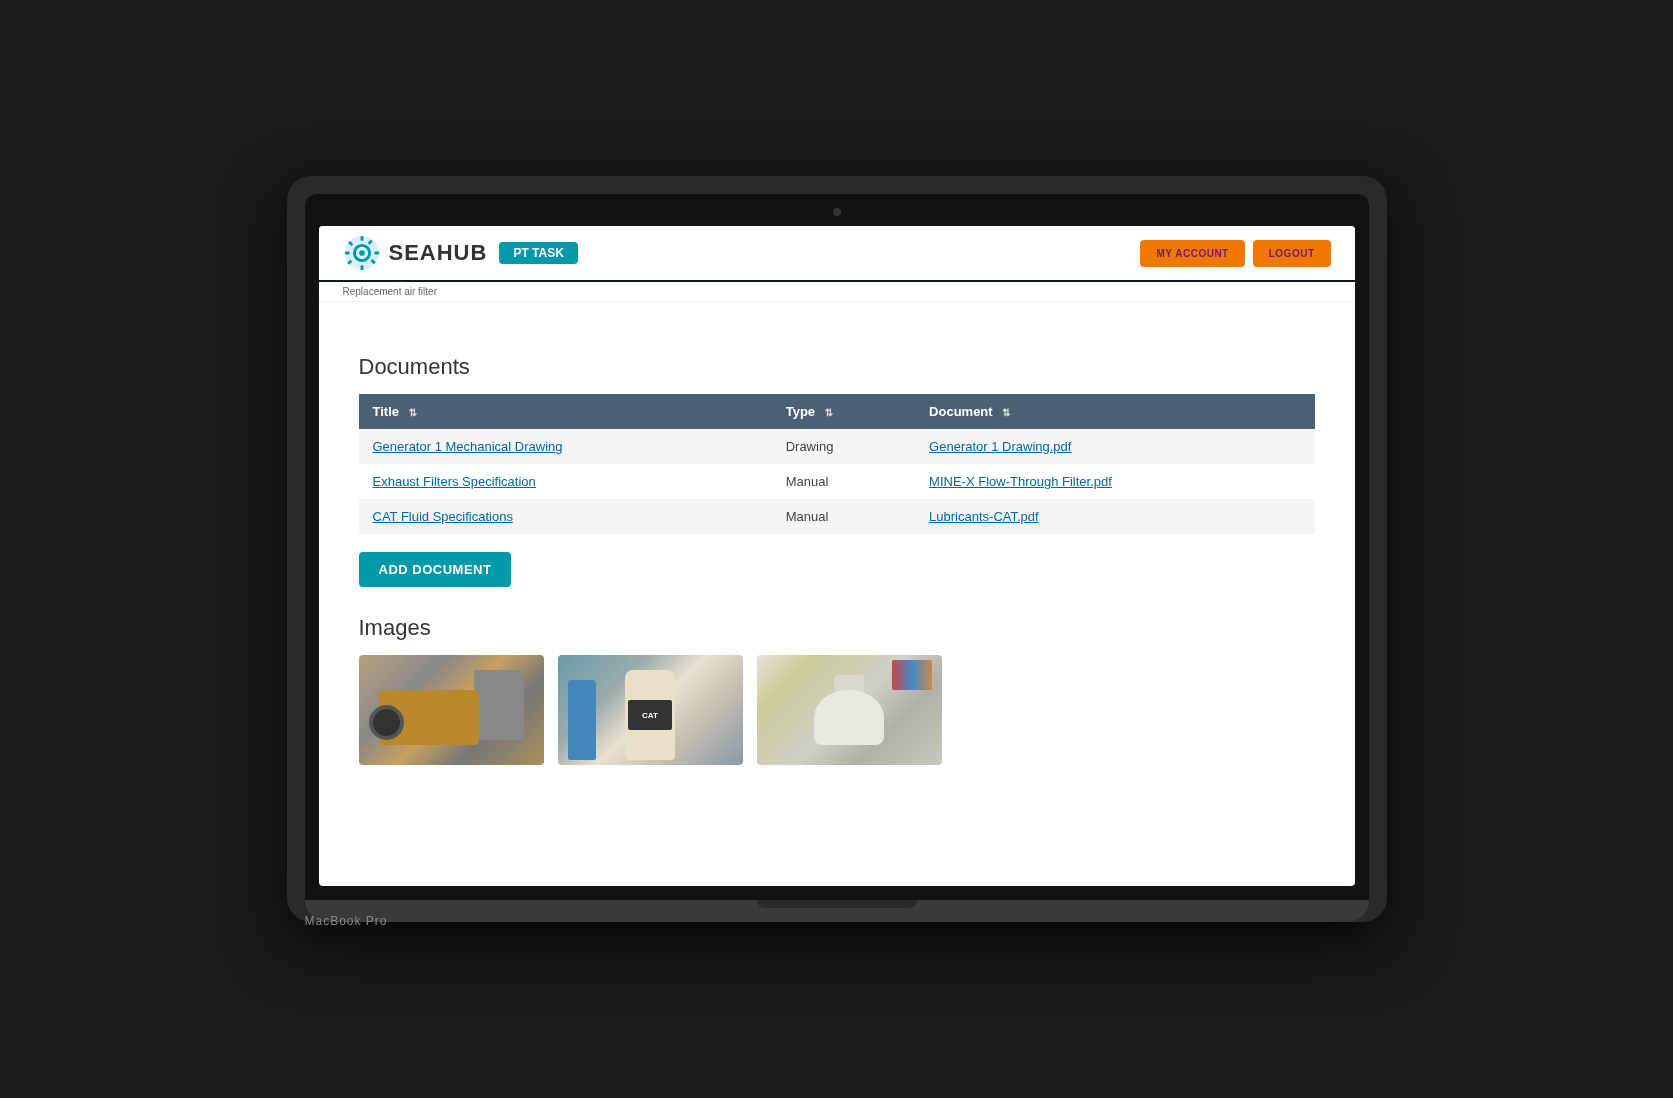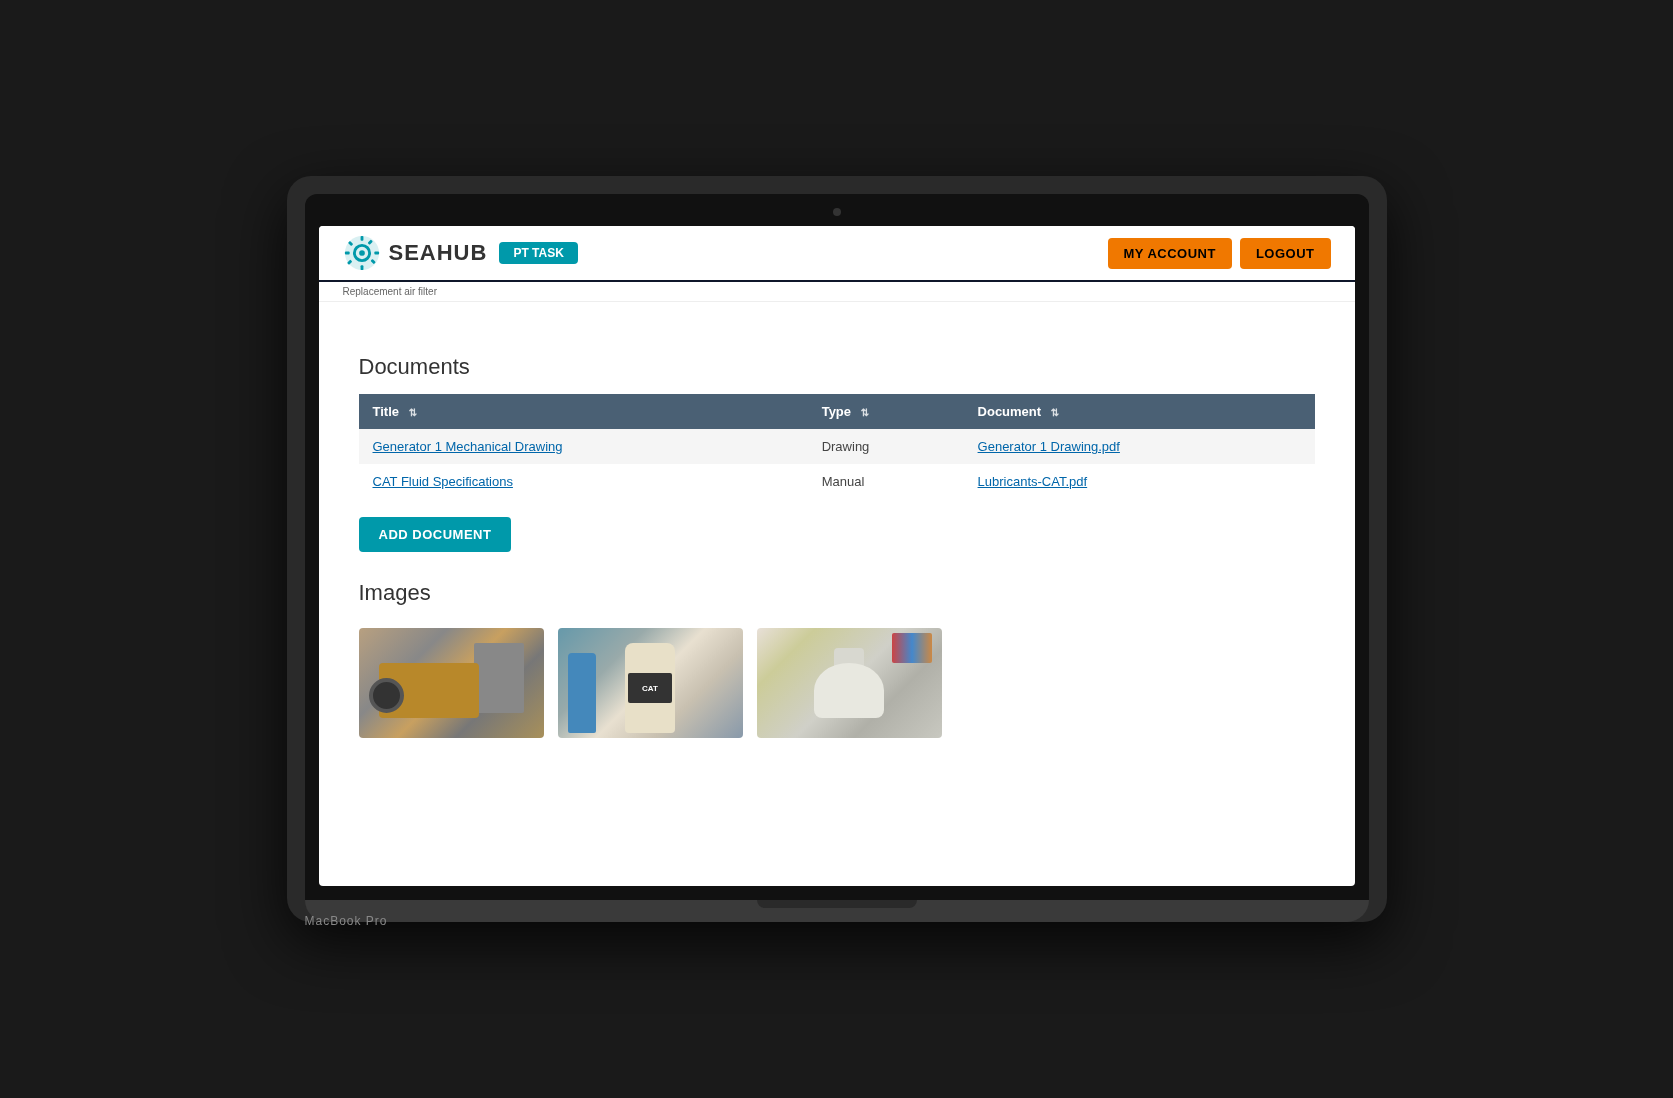--- a/index.html
+++ b/index.html
@@ -106,25 +106,25 @@
       display: inline-block;
     }
 
     .header-right {
       display: flex;
       gap: 8px;
     }
 
     .btn-orange {
       background: #f07800;
-      color: #000000;
+      color: #701a75;
       border: none;
       padding: 8px 16px;
       border-radius: 4px;
-      font-size: 13px;
+      font-size: 10px;
       font-weight: bold;
       cursor: pointer;
       letter-spacing: 0.5px;
     }
 
     .breadcrumb-bar {
       padding: 4px 24px;
       font-size: 10px;
       color: #666;
       border-bottom: 1px solid #eee;
@@ -209,21 +209,20 @@
       margin-top: 12px;
     }
 
     .image-placeholder {
       width: 185px;
       height: 110px;
       border-radius: 4px;
       overflow: hidden;
       background: #ccc;
       position: relative;
-      margin-top: 8px;
     }
 
     
     .img1 {
       background: linear-gradient(135deg, #b8a080 0%, #888 30%, #c8a060 50%, #777 70%, #a8905a 100%);
     }
 
     
     .img2 {
       background: linear-gradient(135deg, #6699aa 0%, #99aaaa 30%, #e8e0d0 50%, #c8c0b0 70%, #8899aa 100%);
@@ -399,20 +398,25 @@
               </th>
             </tr>
           </thead>
           <tbody id="table-body">
           <tr>
                 <td><a href="#">Generator 1 Mechanical Drawing</a></td>
                 <td>Drawing</td>
                 <td><a href="#">Generator 1 Drawing.pdf</a></td>
               </tr>
               <tr>
+                <td><a href="#">Exhaust Filters Specification</a></td>
+                <td>Manual</td>
+                <td><a href="#">MINE-X Flow-Through Filter.pdf</a></td>
+              </tr>
+              <tr>
                 <td><a href="#">CAT Fluid Specifications</a></td>
                 <td>Manual</td>
                 <td><a href="#">Lubricants-CAT.pdf</a></td>
               </tr>
             </tbody>
         </table>
 
         <button class="btn-teal">ADD DOCUMENT</button>
 
         

